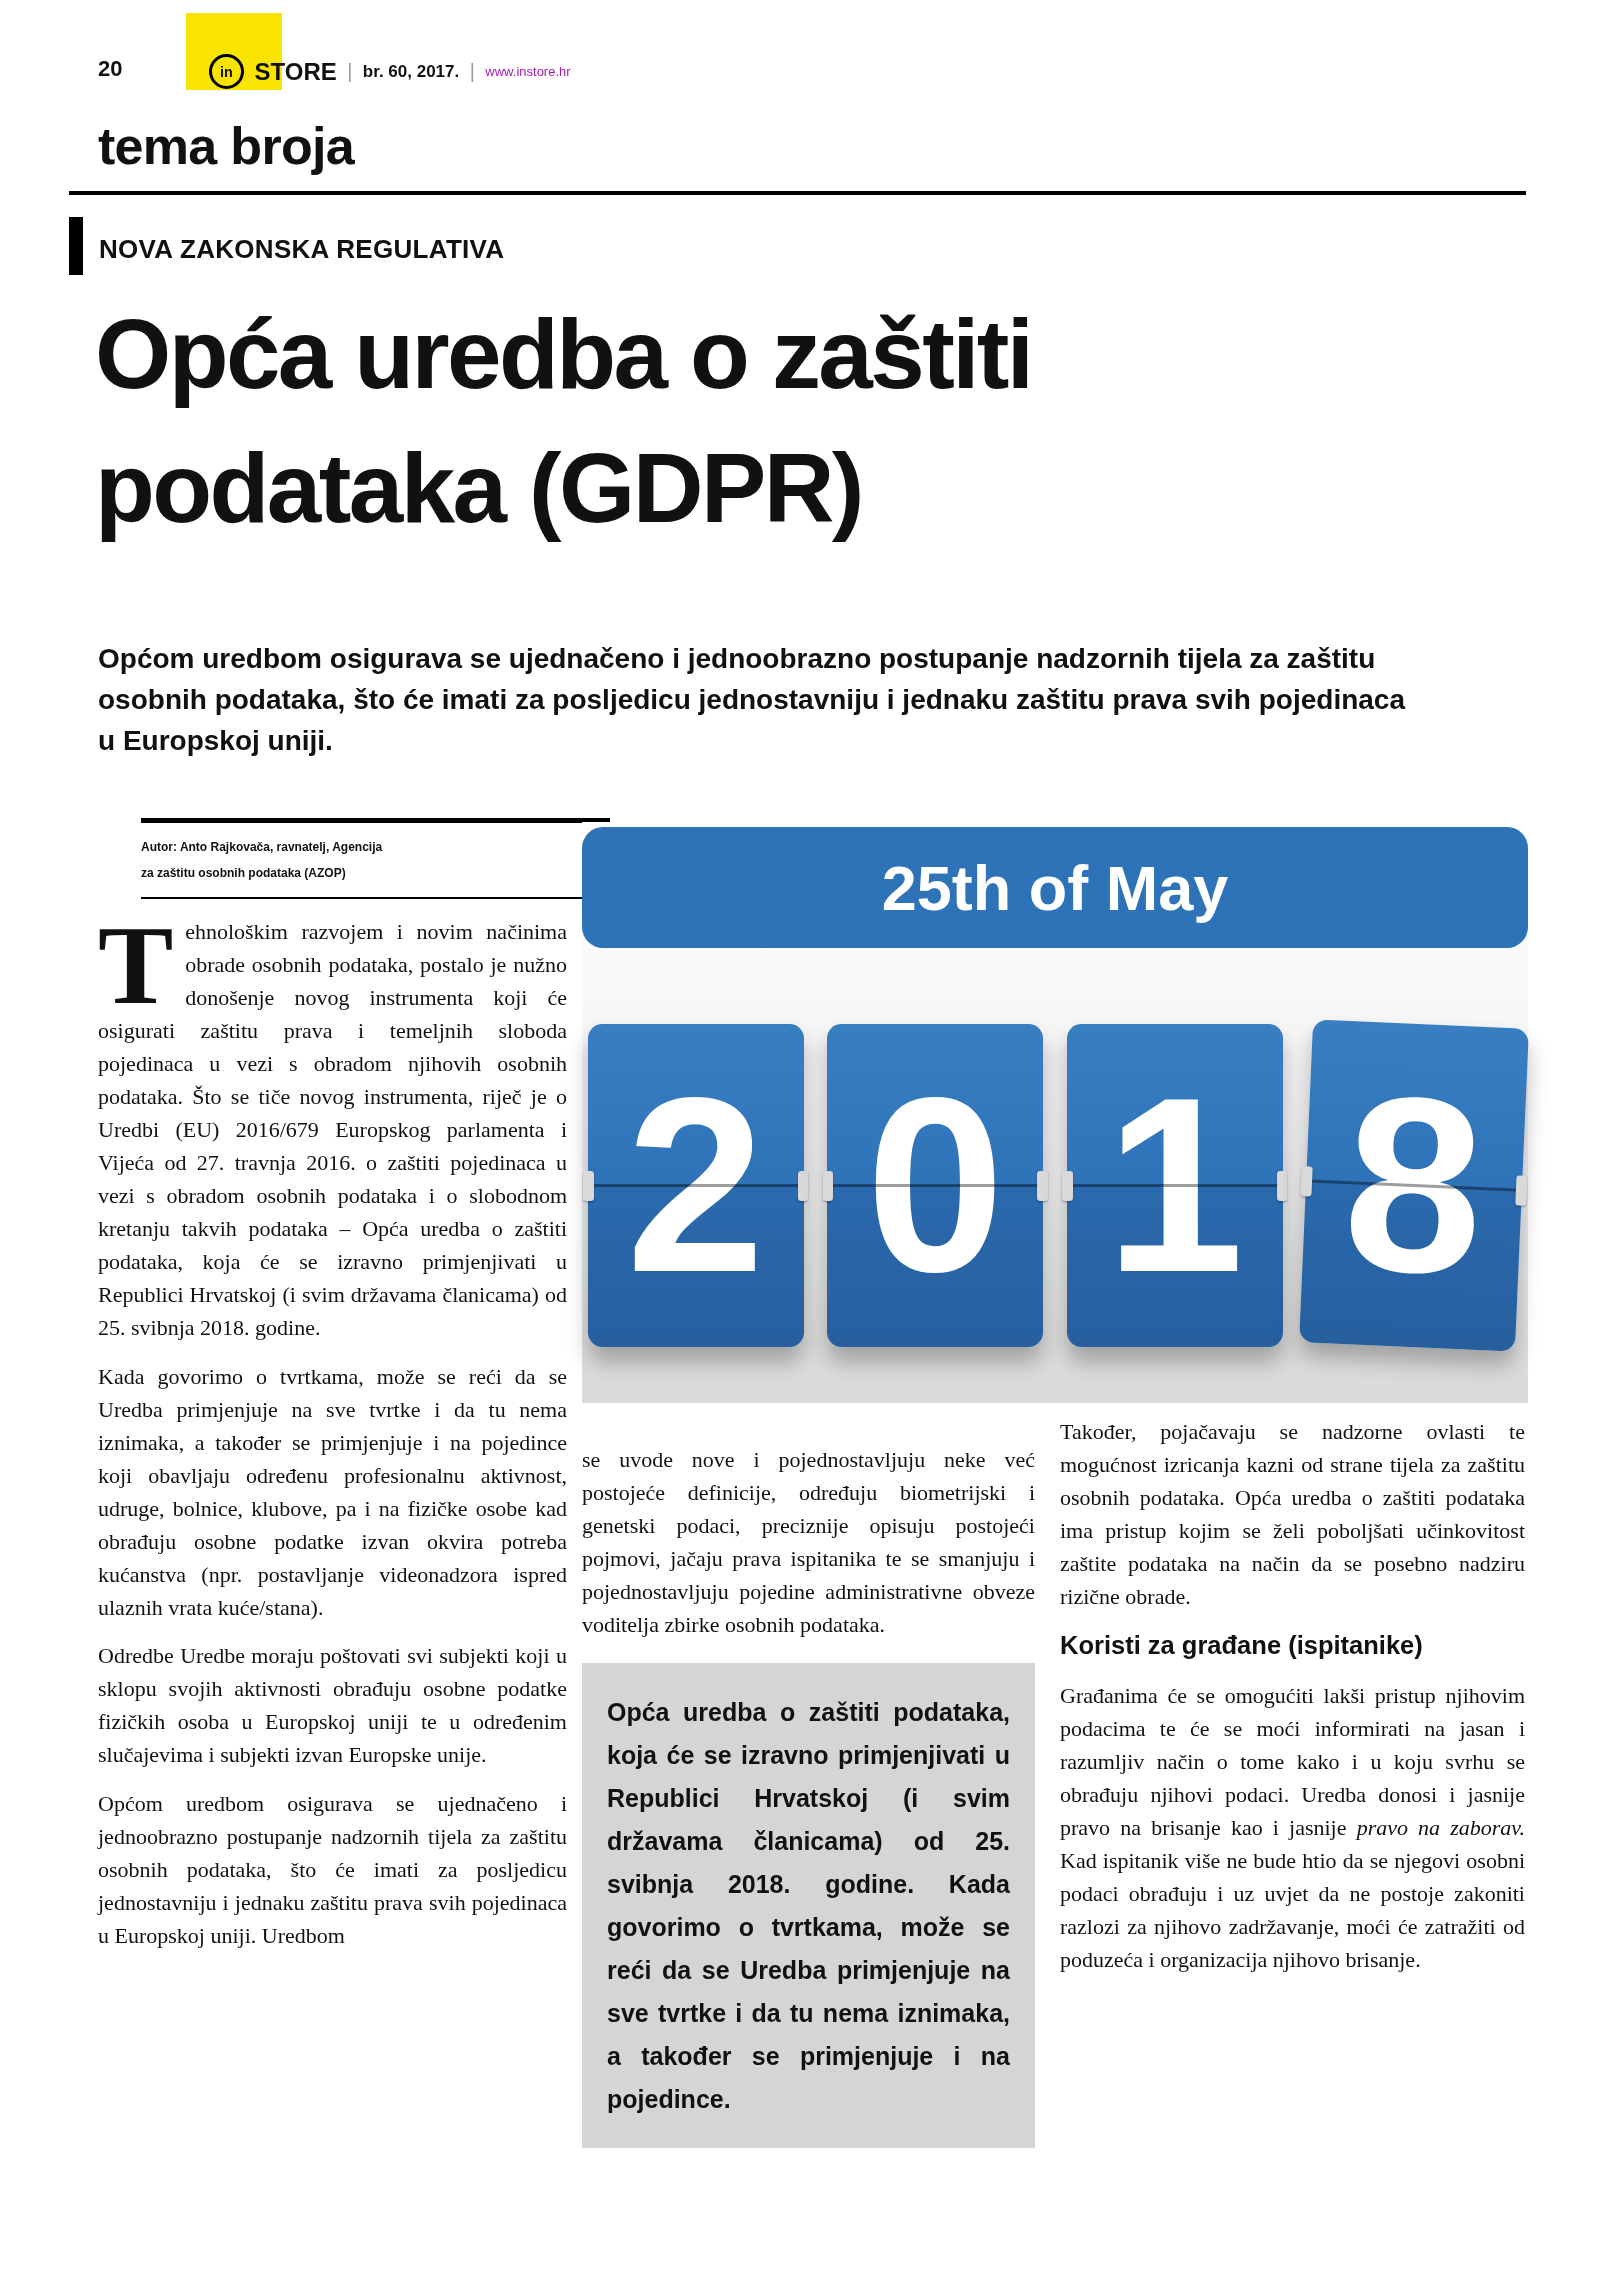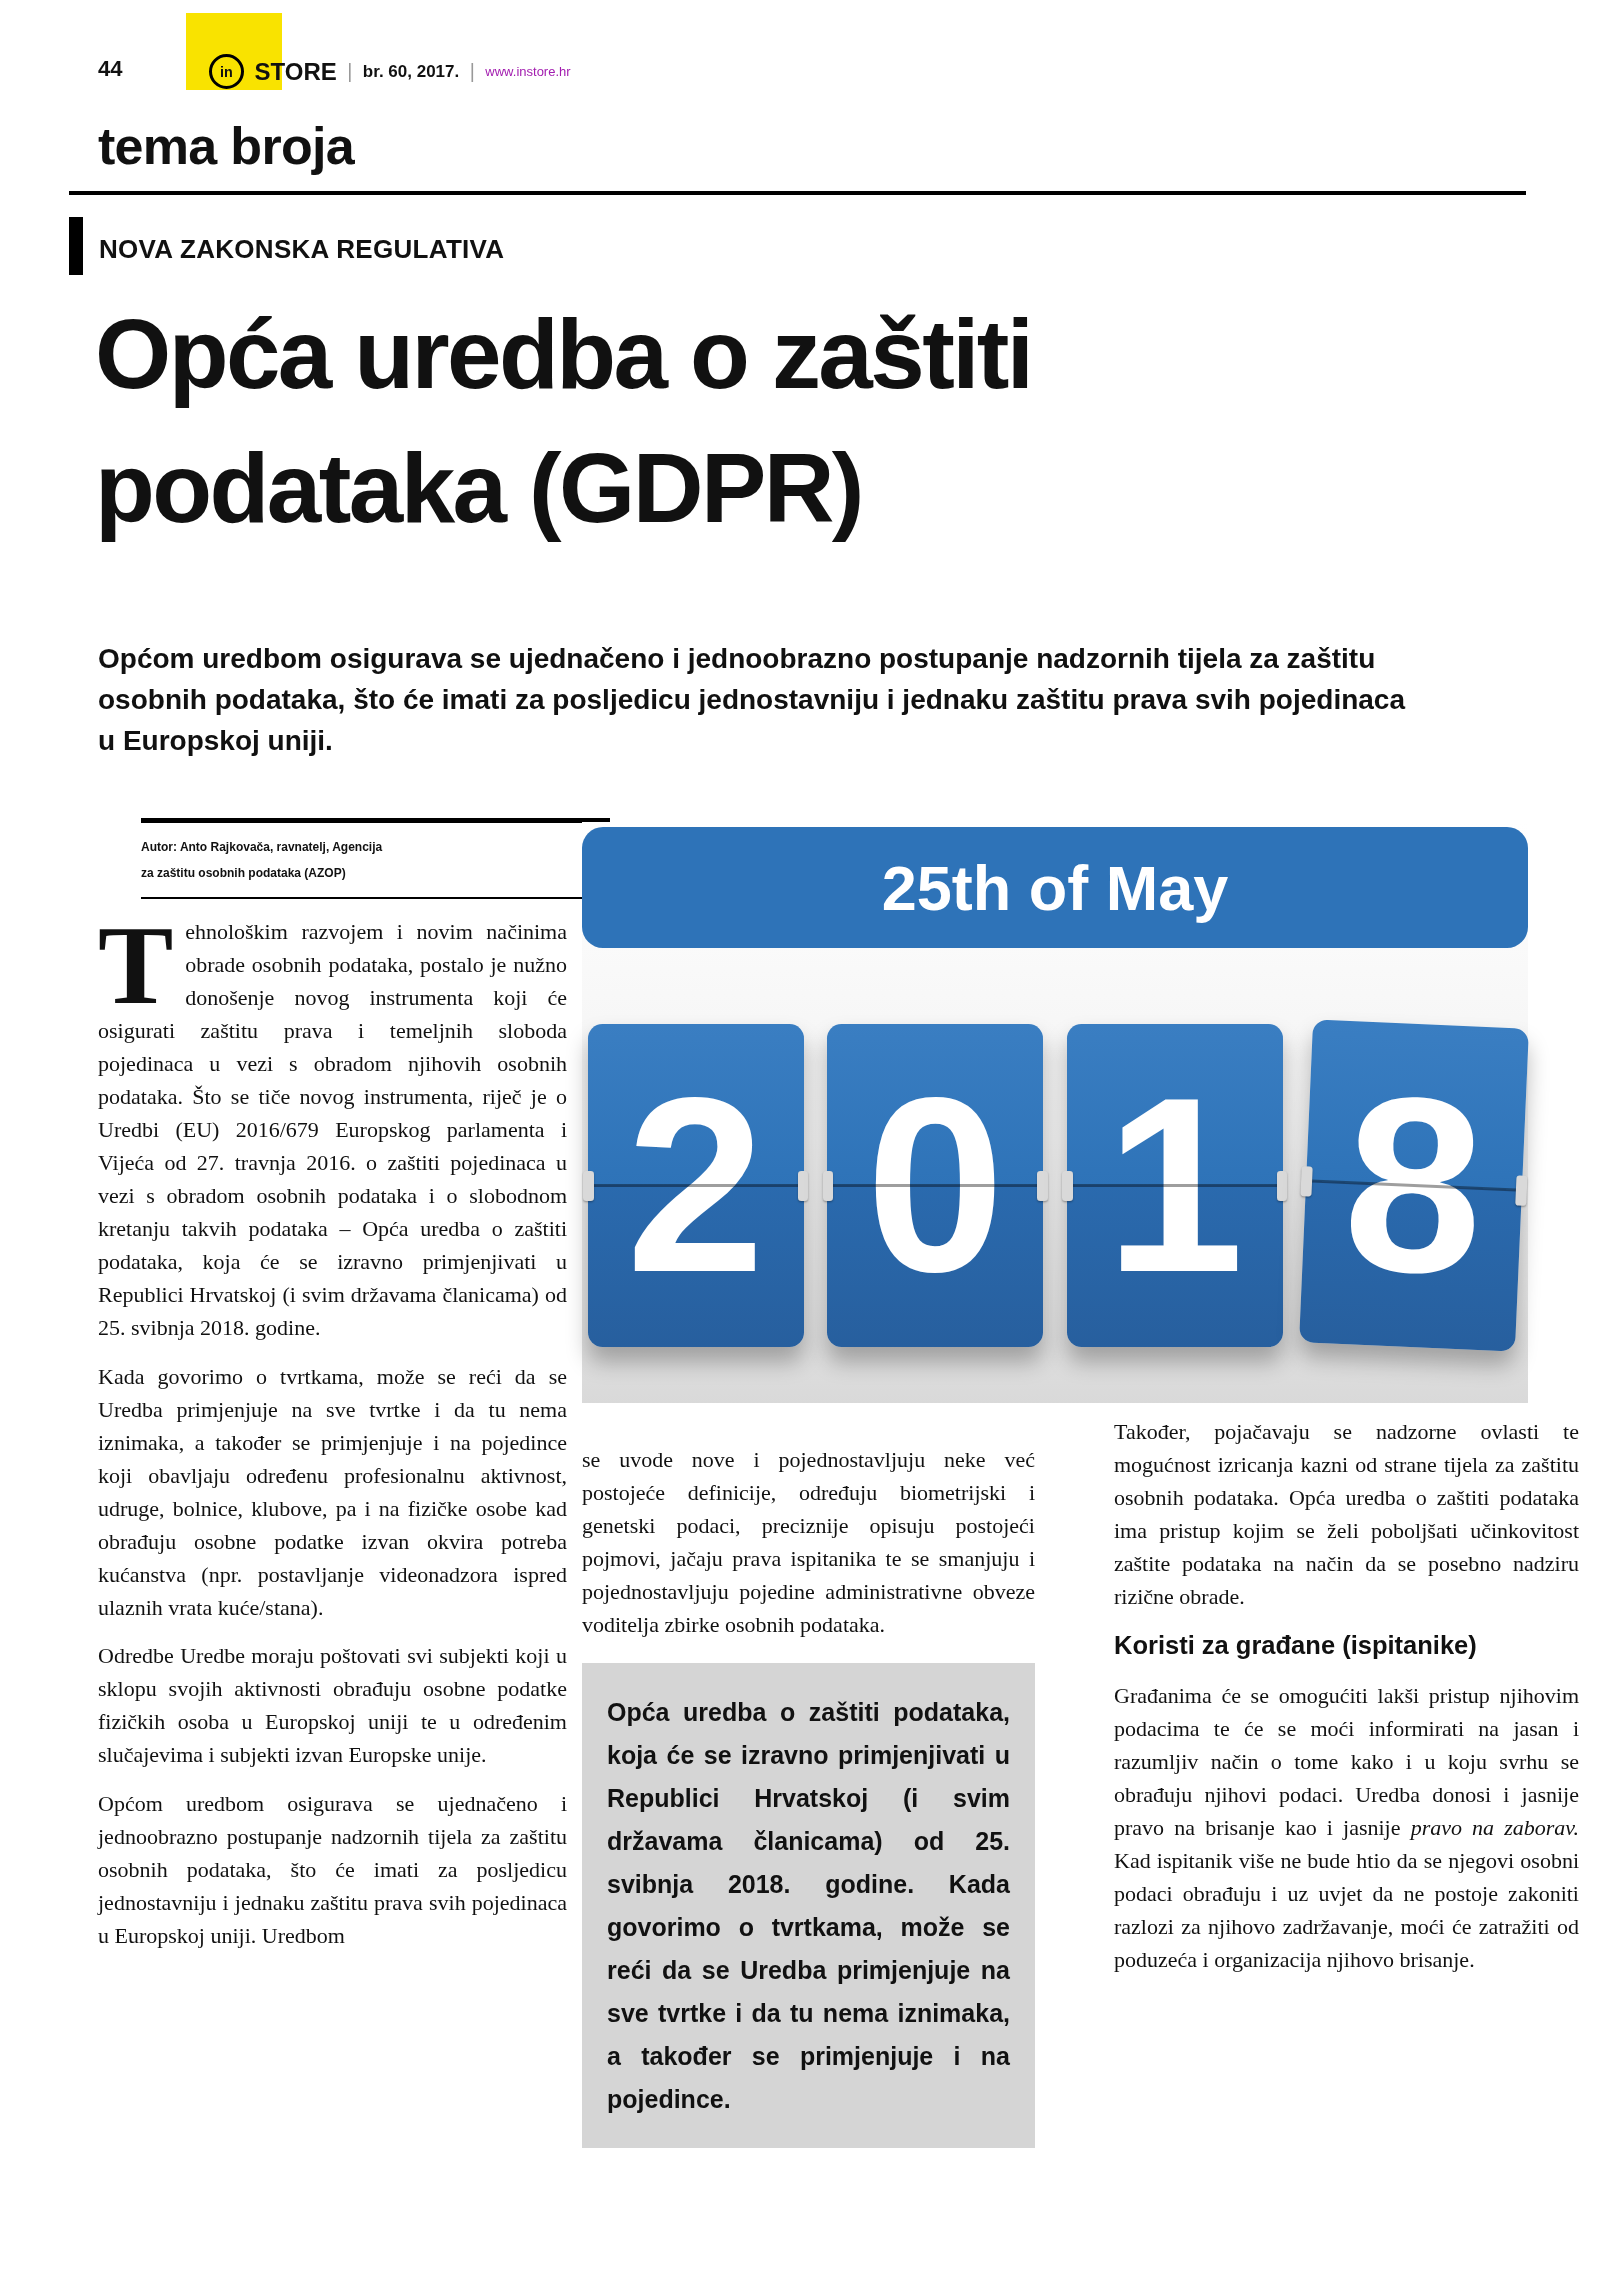--- a/index.html
+++ b/index.html
@@ -37,21 +37,21 @@
   
   .author-box{position:absolute;left:98px;top:818px;width:469px;border-top:5.9px solid #000;
         border-bottom:2.6px solid #000;padding:10.5px 0 11.8px 0;font-family:"Liberation Sans",sans-serif;
         font-weight:bold;font-size:12px;line-height:26px;margin-left:43px;}
 
   
   .col{position:absolute;font-size:22px;line-height:33px;text-align:justify;}
   .col p{margin:0 0 15.7px 0;}
   .col-left{left:98px;top:915px;width:469px;}
   .col-mid{left:582px;top:1415px;width:453px;margin-top:28px;}
-  .col-right{left:1114px;top:1415px;width:465px;}
+  .col-right{left:1060px;top:1415px;width:465px;}
 
   .dropcap{float:left;font-family:"Liberation Serif",serif;font-weight:bold;font-size:113px;
         line-height:86px;padding:6.5px 11.8px 0 0;}
 
   .gray-box{margin-top:22px;background:#d5d5d5;padding:27.5px 25px;font-family:"Liberation Sans",sans-serif;
         font-weight:bold;font-size:25px;line-height:43px;text-align:justify;}
 
   .subhead{font-family:"Liberation Sans",sans-serif;font-weight:bold;font-size:25.5px;margin:9.2px 0 17px 0;
         text-align:left;}
 
@@ -72,21 +72,21 @@
   .card.tilt{transform:rotate(2.5deg);}
 
   em{font-style:italic;}
 </style>
 </head>
 <body>
 
 <div class="page">
 
   <div class="yellow-block"></div>
-  <div class="page-number">44</div>
+  <div class="page-number">20</div>
   <div class="header-line">
     <span class="logo-circle">
       <span>in</span>
     </span>
     <span class="brand">STORE</span>
     <span class="hsep">|</span>
     <span class="issue">br. 60, 2017.</span>
     <span class="hsep">|</span>
     <span class="website">www.instore.hr</span>
   </div>

